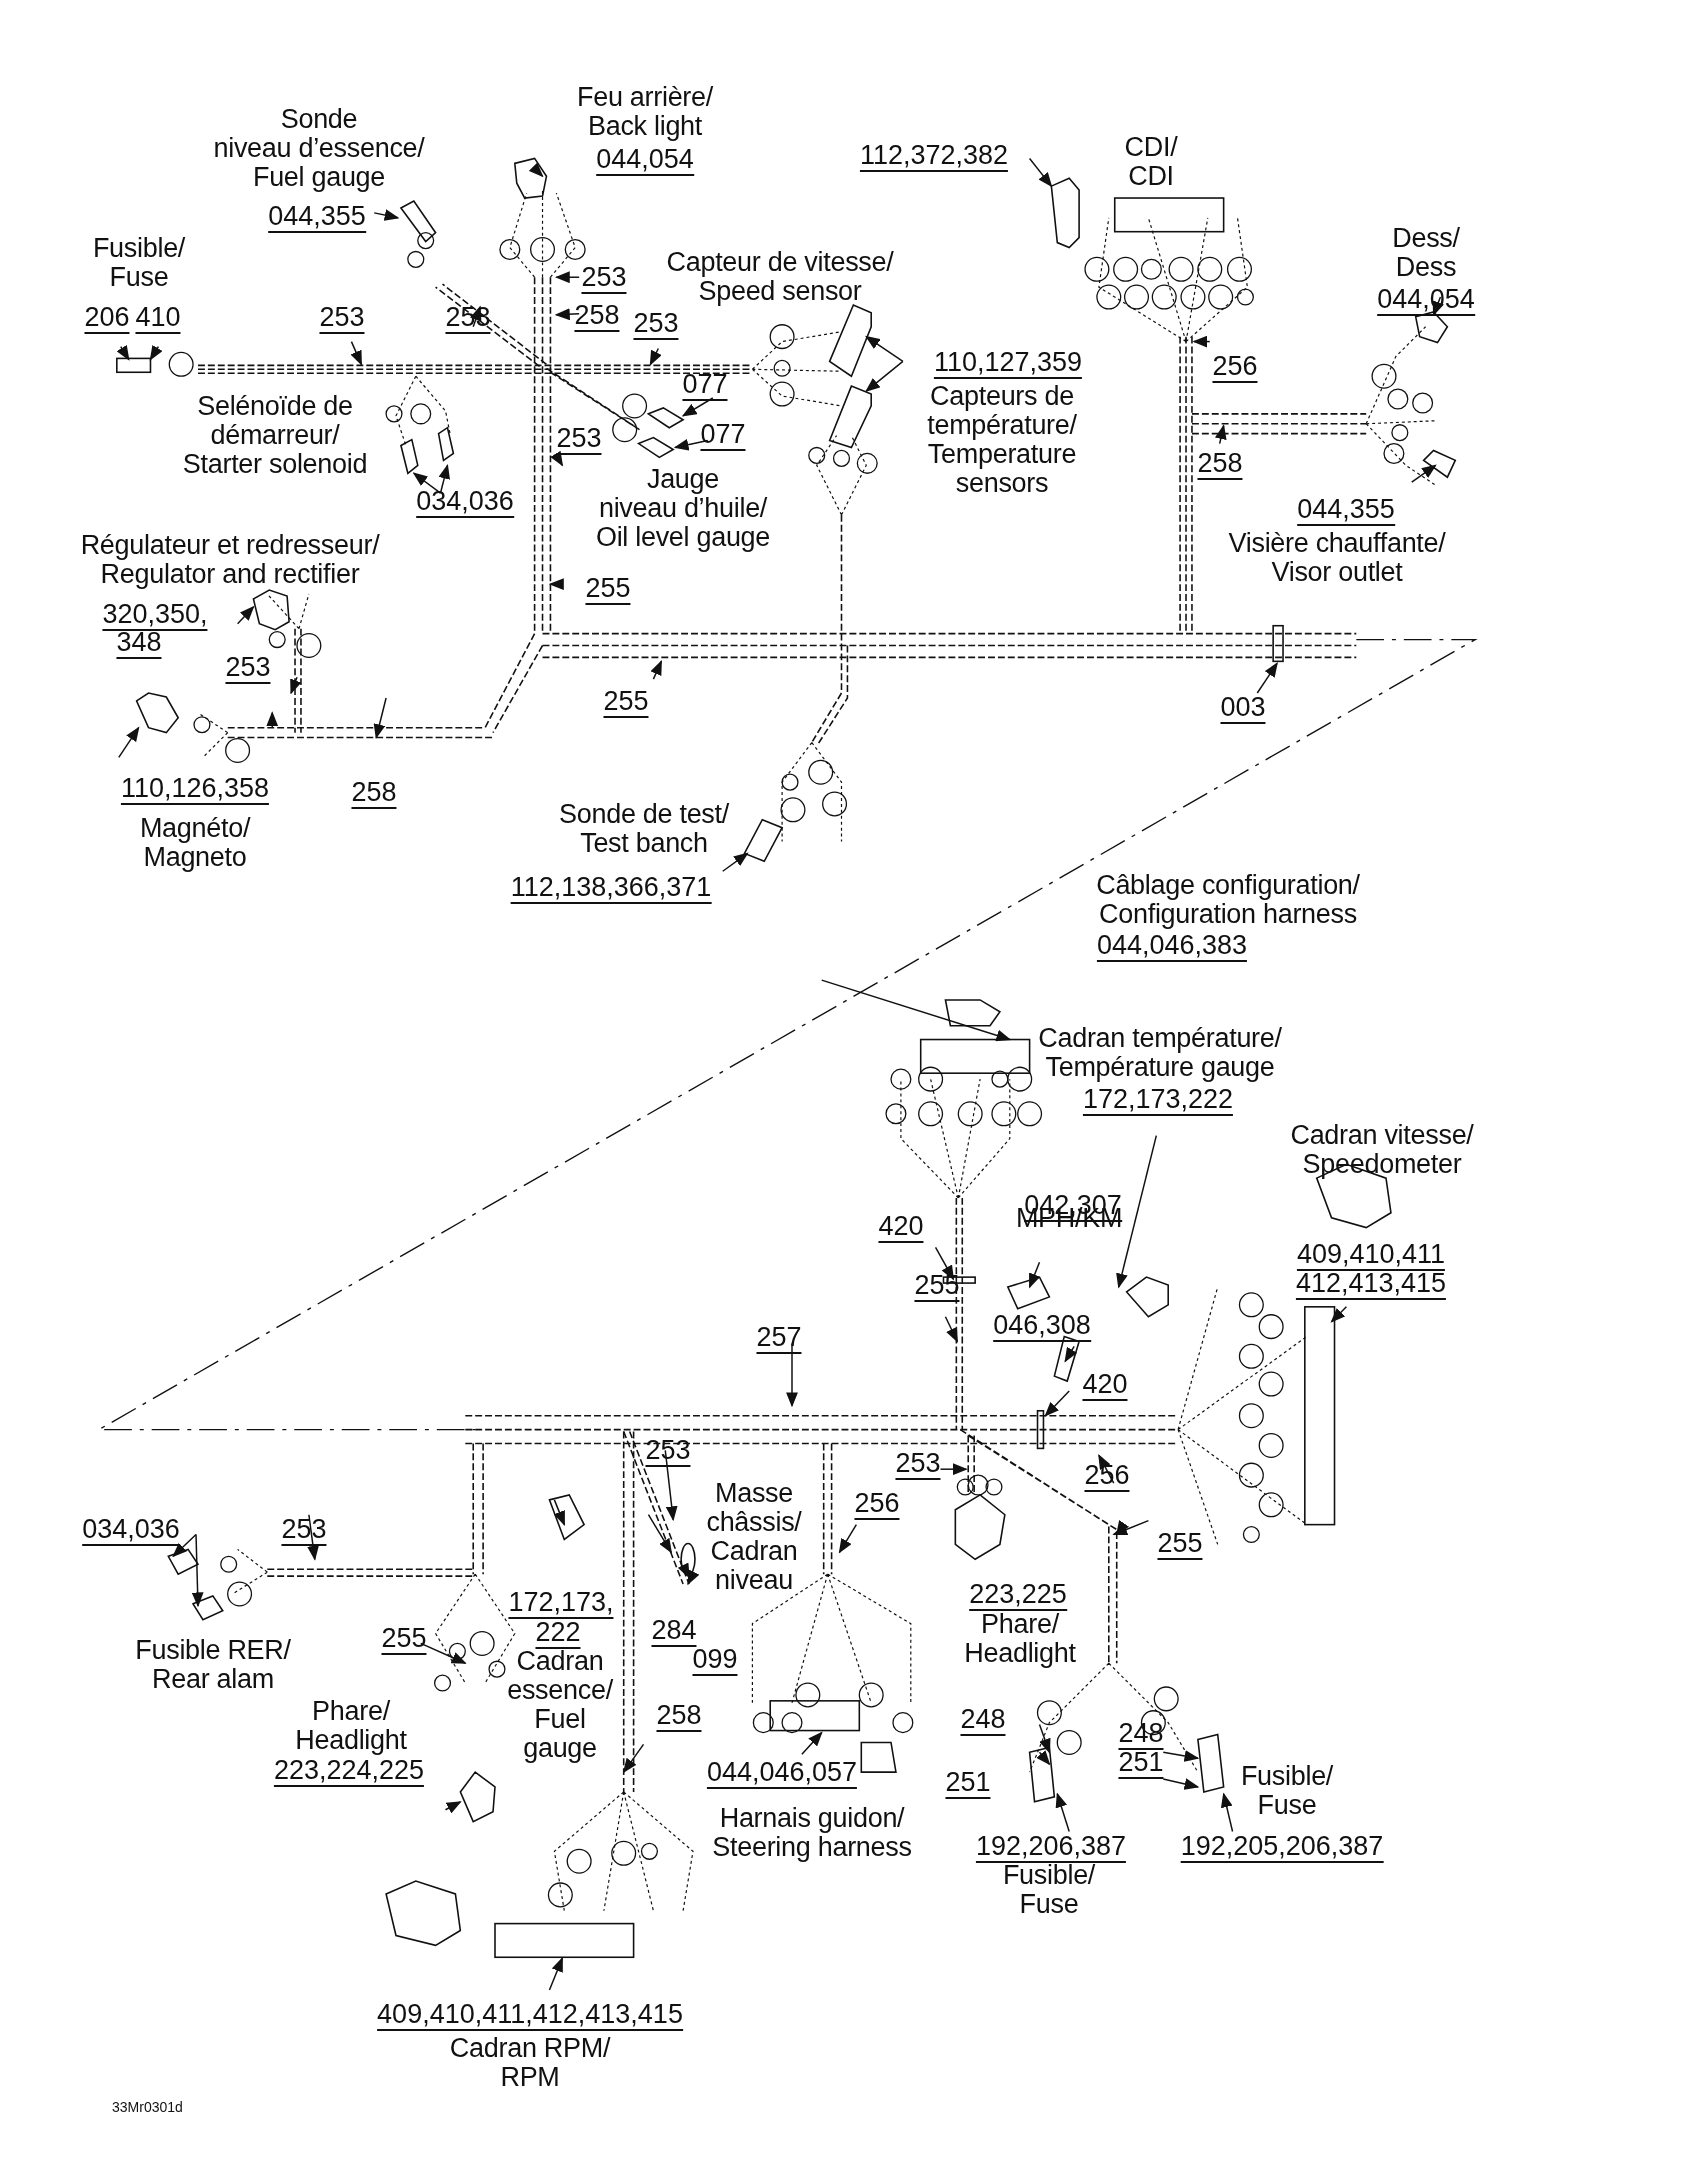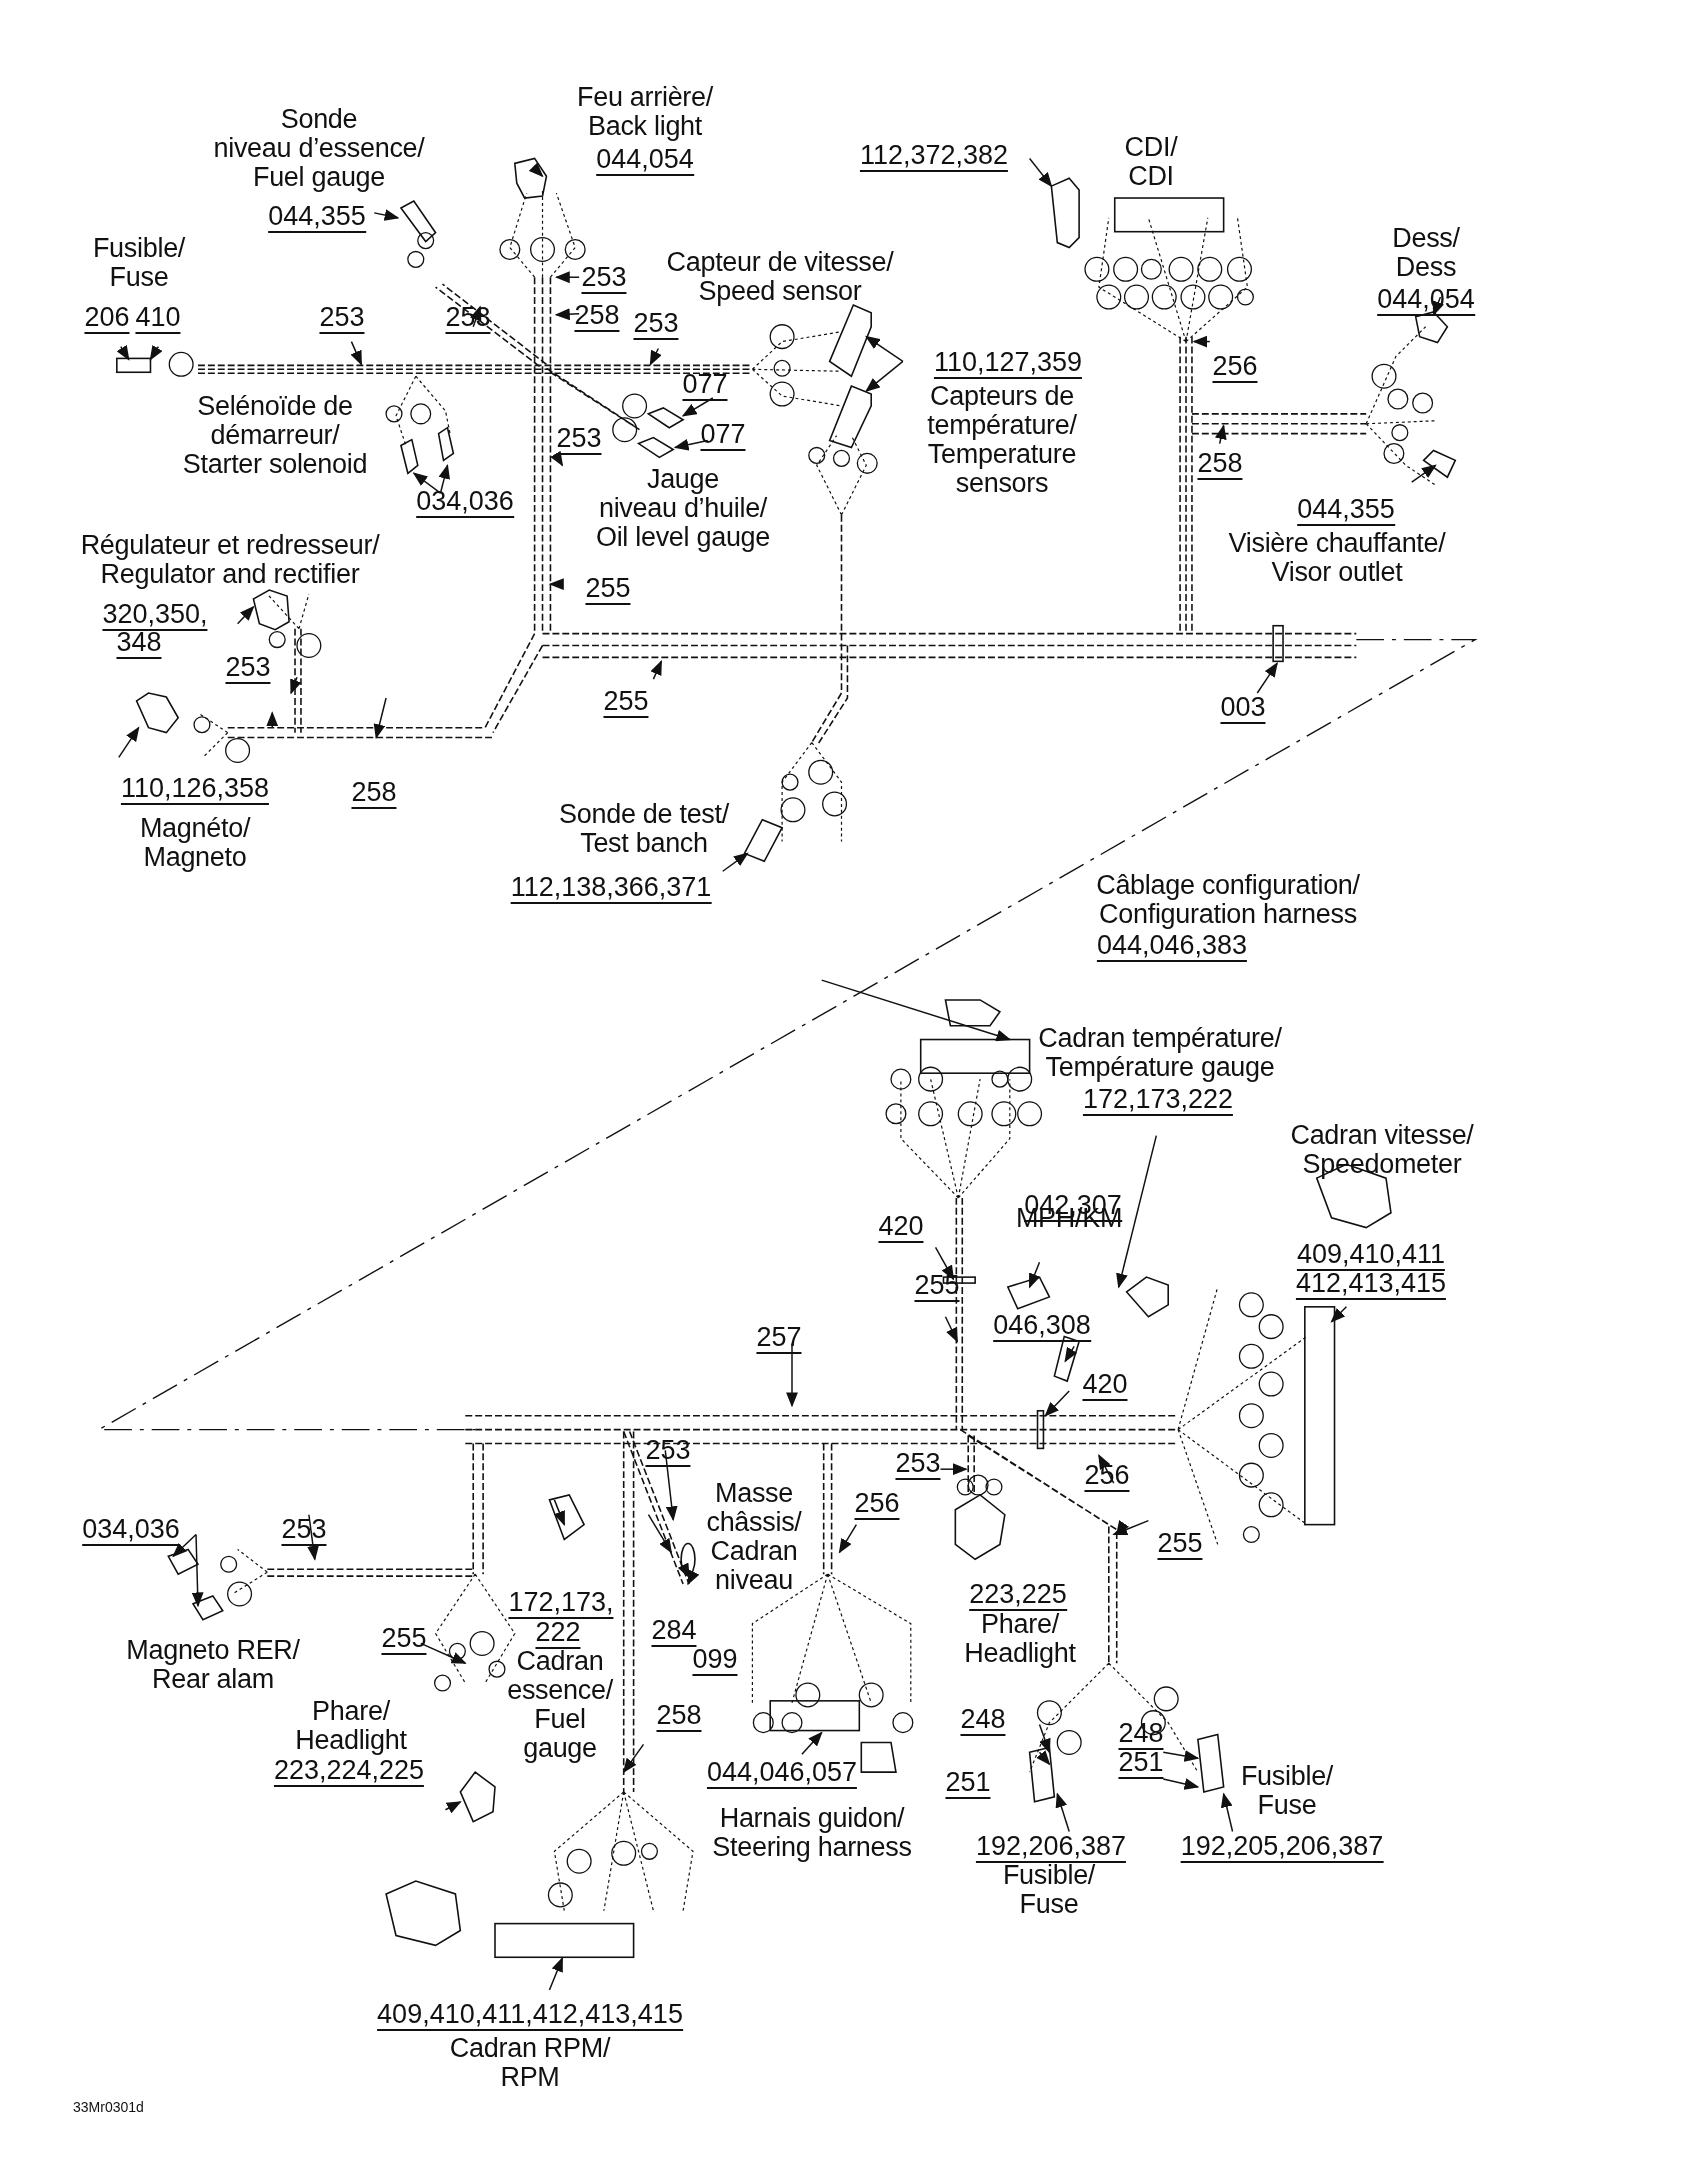--- a/index.html
+++ b/index.html
@@ -4,21 +4,21 @@
 <style>
   html, body { margin: 0; padding: 0; background: #ffffff; }
   body { width: 1683px; height: 2184px; position: relative; overflow: hidden;
          font-family: "Liberation Sans", "DejaVu Sans", sans-serif; color: #111; }
   svg#diagram { position: absolute; left: 0; top: 0; }
   .lbl { position: absolute; font-size: 27px; line-height: 29px; text-align: center;
          white-space: nowrap; transform: translateX(-50%); letter-spacing: -0.3px; }
   .lbl .ln { display: block; }
   .ref { position: absolute; font-size: 27px; line-height: 29px; white-space: nowrap;
          border-bottom: 2px solid #111; padding-bottom: 0; transform: translateX(-50%); }
-  .code { position: absolute; font-size: 14px; white-space: nowrap; }
+  .code { position: absolute; font-size: 14px; white-space: nowrap; margin-left: 39px; }
 </style>
 </head>
 <body>
 
 <svg id="diagram" width="1683" height="2184" viewBox="0 0 1700 2206">
   <defs>
     <marker id="ah" markerWidth="10" markerHeight="8" refX="9" refY="4" orient="auto">
       <path d="M0,0 L10,4 L0,8 Z" fill="#111"></path>
     </marker>
   </defs>
@@ -414,21 +414,21 @@
 <span class="ref" style="left:918px;top:1449px">253</span>
 <span class="ref" style="left:877px;top:1489px">256</span>
 <span class="ref" style="left:668px;top:1436px">253</span>
 <span class="ref" style="left:1180px;top:1529px">255</span>
 <span class="ref" style="left:404px;top:1624px">255</span>
 <span class="ref" style="left:679px;top:1701px">258</span>
 
 <span class="ref" style="left:131px;top:1515px">034,036</span>
 <span class="ref" style="left:304px;top:1515px">253</span>
 <div class="lbl" style="left:213px;top:1636px">
-  <span class="ln">Magneto RER/</span>
+  <span class="ln">Fusible RER/</span>
   <span class="ln">Rear alam</span>
 </div>
 
 <span class="ref" style="left:561px;top:1588px">172,173,</span>
 <span class="ref" style="left:558px;top:1618px">222</span>
 <div class="lbl" style="left:560px;top:1647px">
   <span class="ln">Cadran</span>
   <span class="ln">essence/</span>
   <span class="ln">Fuel</span>
   <span class="ln">gauge</span>

